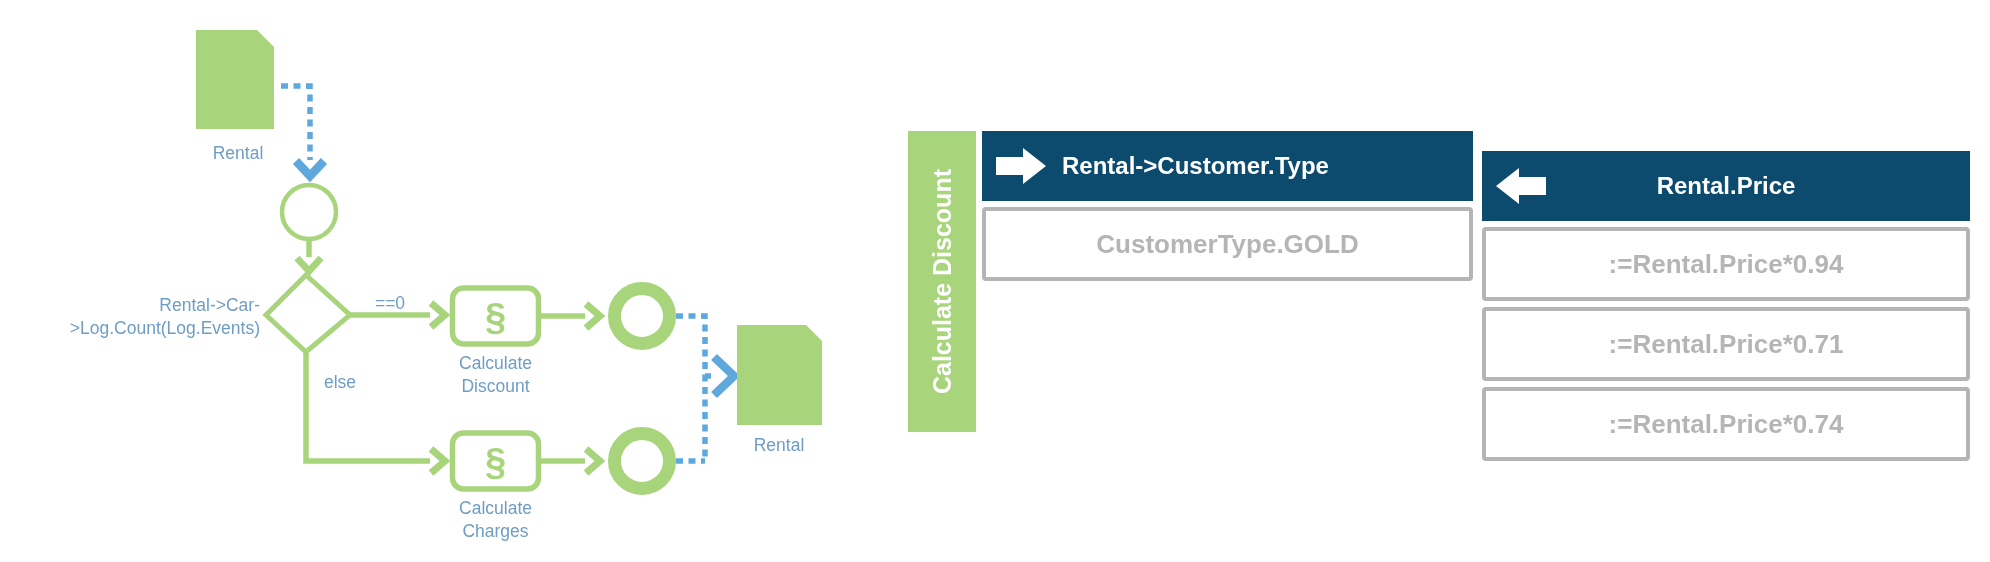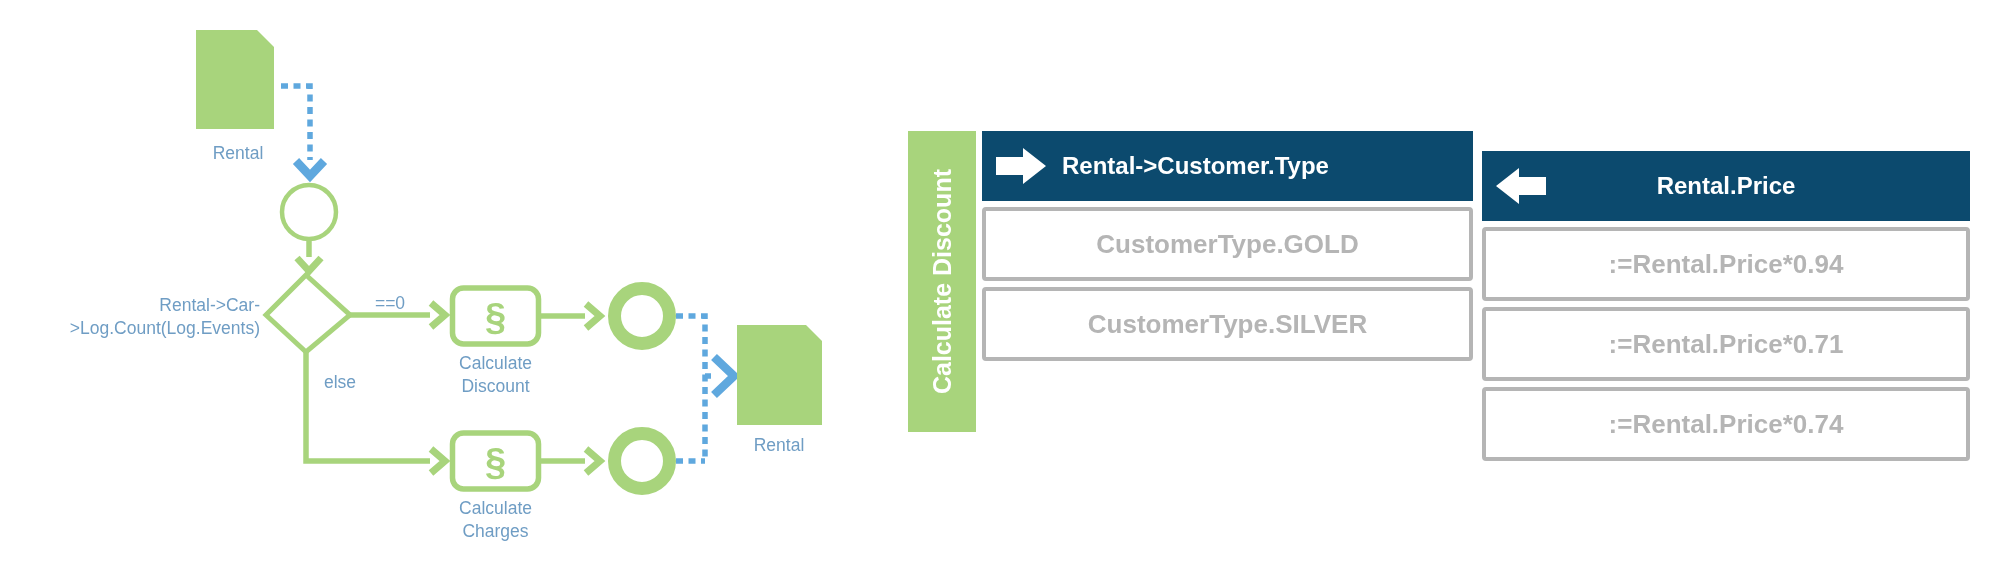--- a/index.html
+++ b/index.html
@@ -114,23 +114,20 @@
   <div class="dt-col dt-col-input">
     <div class="dt-header">
       <svg class="dt-arrow" viewBox="0 0 50 36">
         <polygon points="0,9 27,9 27,0 50,18 27,36 27,27 0,27" fill="#ffffff"></polygon>
       </svg>
       <span>Rental-&gt;Customer.Type</span>
     </div>
     <div class="dt-cell">
       <span>CustomerType.GOLD</span>
     </div>
-    <div class="dt-cell">
-      <span>CustomerType.SILVER</span>
-    </div>
   </div>
 
   <div class="dt-col dt-col-output">
     <div class="dt-header">
       <svg class="dt-arrow" viewBox="0 0 50 36">
         <polygon points="50,9 23,9 23,0 0,18 23,36 23,27 50,27" fill="#ffffff"></polygon>
       </svg>
       <span>Rental.Price</span>
     </div>
     <div class="dt-cell">

